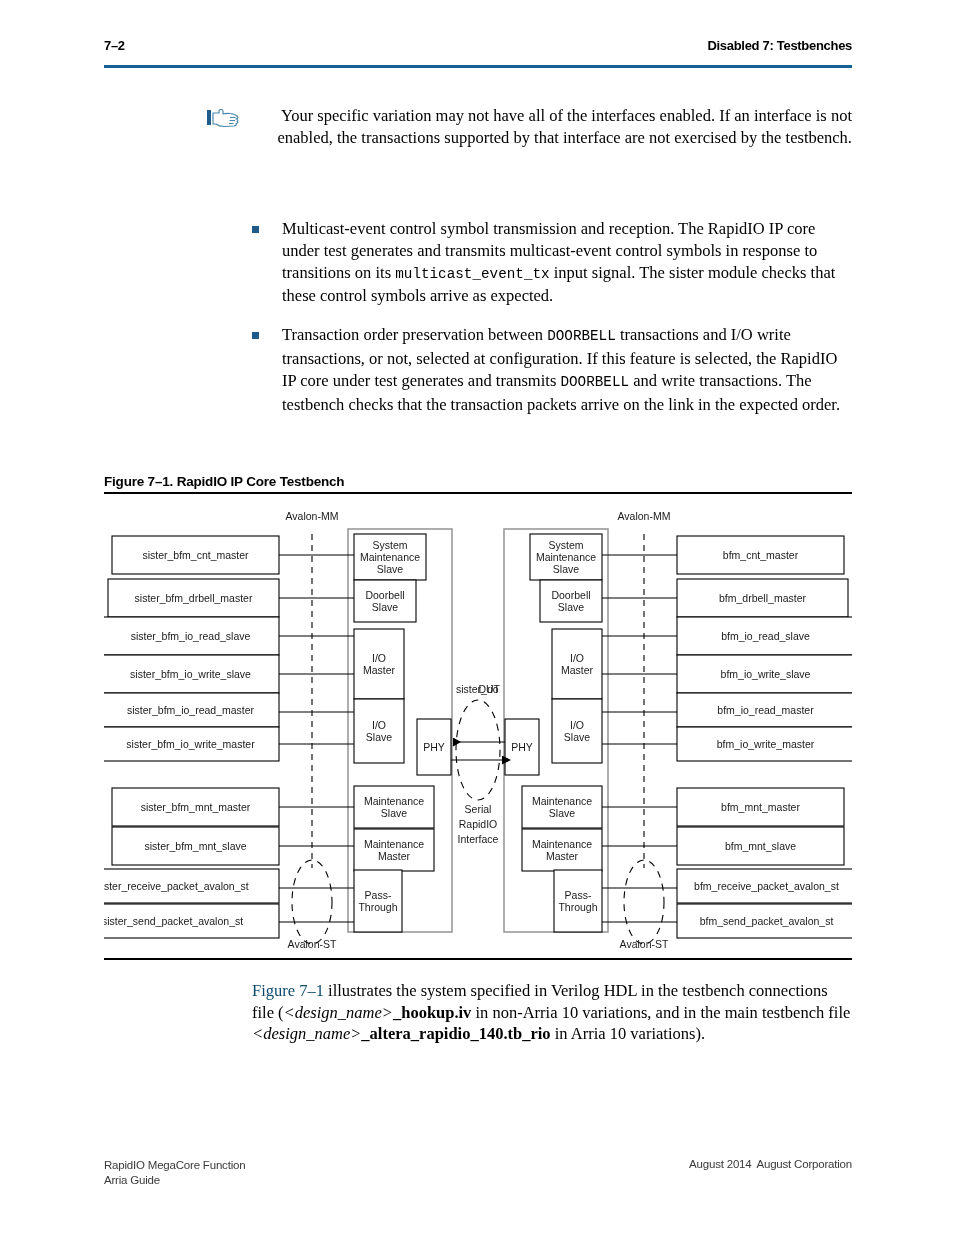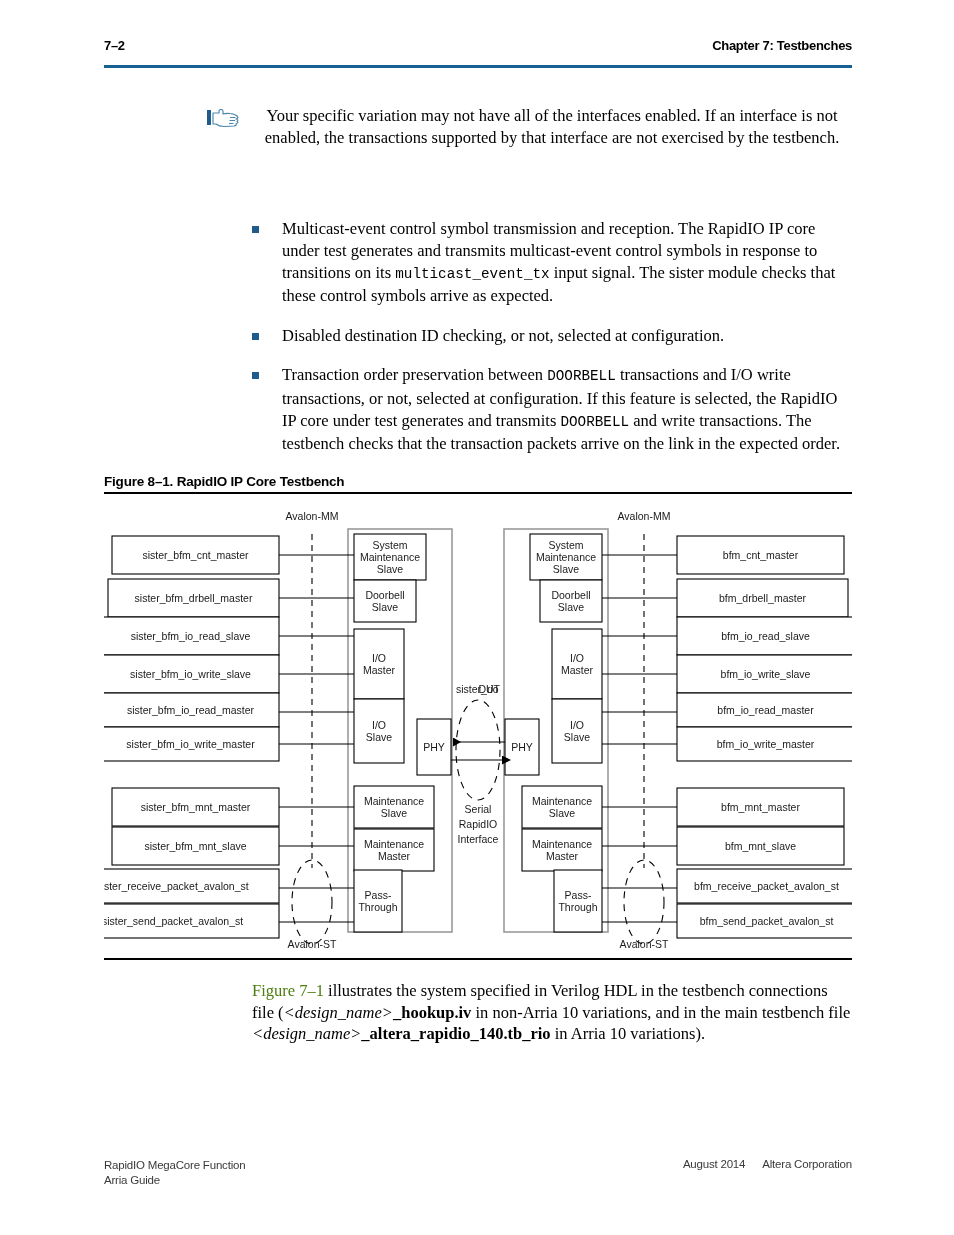--- a/index.html
+++ b/index.html
@@ -14,21 +14,21 @@
   .hdr{position:absolute;left:104px;top:38px;width:748px;height:30px;}
   .hdr-left{position:absolute;left:0;top:0;font-family:"Liberation Sans",sans-serif;
     font-weight:bold;font-size:13px;letter-spacing:-0.3px;}
   .hdr-right{position:absolute;right:0;top:0;font-family:"Liberation Sans",sans-serif;
     font-weight:bold;font-size:13px;letter-spacing:-0.3px;white-space:nowrap;}
   .hdr-rule{position:absolute;left:104px;top:65px;width:748px;height:3px;background:#156193;}
 
   
   .note{position:absolute;left:206px;top:105px;width:646px;}
   .note-icon{position:absolute;left:0px;top:4px;width:34px;height:22px;}
-  .note-body{margin-left:46px;font-size:16.5px;line-height:21.5px;text-align:center;}
+  .note-body{margin-left:46px;font-size:16.5px;line-height:21.5px;text-align:right;}
 
   .para{position:absolute;font-size:16.5px;line-height:21.5px;}
 
   
   .blist{position:absolute;left:252px;top:218px;width:600px;}
   .bl{position:relative;padding-left:30px;margin-bottom:13px;font-size:16.5px;line-height:21.8px;}
   .bl .sq{position:absolute;left:0px;top:8px;width:7px;height:7px;background:#1f5c8b;}
   code,.mono{font-family:"Liberation Mono",monospace;font-size:14.3px;}
 
   
@@ -41,39 +41,39 @@
   #diagram{position:absolute;left:104px;top:498px;width:748px;height:458px;}
   #diagram svg{display:block;}
   .dlabel{font-family:"Liberation Sans",sans-serif;font-size:10.5px;fill:#1a1a1a;}
   .dbox{fill:#ffffff;stroke:#000000;stroke-width:1.1;}
   .dcont{fill:none;stroke:#9a9a9a;stroke-width:1.6;}
   .dline{stroke:#000000;stroke-width:1.1;fill:none;}
   .ddash{stroke:#000000;stroke-width:1.1;fill:none;stroke-dasharray:6 5;}
   .dell{fill:none;stroke:#000000;stroke-width:1.1;stroke-dasharray:7 6;}
 
   
-  .link{color:#4d7c0f;}
+  .link{color:#0c4a6e;}
   .b{font-weight:bold;}
   .i{font-style:italic;}
 
   
   .ftr{position:absolute;left:104px;top:1158px;width:748px;
        font-family:"Liberation Sans",sans-serif;font-size:11.5px;color:#3a3a3a;letter-spacing:-0.2px;}
   .ftr-l{position:absolute;left:0;top:0;line-height:15px;}
   .ftr-r{position:absolute;right:0;top:0;white-space:nowrap;}
-  .ftr-r span{margin-left:14px;}
+  .ftr-r span{margin-left:2px;}
 </style>
 </head>
 <body>
 
 <div class="page">
 
   <div class="hdr">
     <div class="hdr-left">7–2</div>
-    <div class="hdr-right">Chapter 7:  Testbenches</div>
+    <div class="hdr-right">Disabled 7:  Testbenches</div>
   </div>
   <div class="hdr-rule"></div>
 
   <div class="note">
     <div class="note-icon">
       <svg width="34" height="22" viewBox="0 0 34 22">
         <rect x="1" y="1" width="4" height="15" fill="#1f5c8b"></rect>
         <path d="M7 4 L13 4 L13 2 Q13 0.5 15 0.5 Q17 0.5 17 2.5 L17 5
                  Q20 4 24 4.5 Q29 5 31 7 Q33 9 30 10 Q33 10.5 31 12.5
                  Q33 13.5 30 15 Q31 16.5 28 17 L18 17.5
@@ -85,33 +85,29 @@
   </div>
 
 
   <div class="blist">
 
     <div class="bl">
       <span class="sq"></span>
       <span>Multicast-event control symbol transmission and reception. The RapidIO IP core under test generates and transmits multicast-event control symbols in response to transitions on its </span><span class="mono">multicast_event_tx</span><span> input signal. The sister module checks that these control symbols arrive as expected.</span>
     </div>
 
-    <div class="bl" style="margin-top:18px;">
-      <span class="sq"></span>
-      <span>Disabled destination ID checking, or not, selected at configuration.</span>
-    </div>
 
 
     <div class="bl" style="margin-top:17px;">
       <span class="sq"></span>
       <span>Transaction order preservation between </span><span class="mono">DOORBELL</span><span> transactions and I/O write transactions, or not, selected at configuration. If this feature is selected, the RapidIO IP core under test generates and transmits </span><span class="mono">DOORBELL</span><span> and write transactions. The testbench checks that the transaction packets arrive on the link in the expected order.</span>
     </div>
   </div>
 
-  <div class="figcap">Figure 8–1.  RapidIO IP Core Testbench</div>
+  <div class="figcap">Figure 7–1.  RapidIO IP Core Testbench</div>
   <div class="figrule"></div>
 
   <div id="diagram">
     <svg width="748" height="458" viewBox="0 0 748 458" xmlns="http://www.w3.org/2000/svg">
 
       <text class="dlabel" id="lbl-mm-l" x="208" y="22" text-anchor="middle">Avalon-MM</text>
       <text class="dlabel" id="lbl-mm-r" x="540" y="22" text-anchor="middle">Avalon-MM</text>
       <text class="dlabel" id="lbl-st-l" x="208" y="450" text-anchor="middle">Avalon-ST</text>
       <text class="dlabel" id="lbl-st-r" x="540" y="450" text-anchor="middle">Avalon-ST</text>
 
@@ -282,17 +278,17 @@
   </div>
 
 
   <div class="ftr">
     <div class="ftr-l">
       <div>RapidIO MegaCore Function</div>
       <div>Arria Guide</div>
     </div>
     <div class="ftr-r">
       <span>August 2014</span>
-      <span>Altera Corporation</span>
+      <span>August Corporation</span>
     </div>
   </div>
 
 </div>
 
 </body></html>

